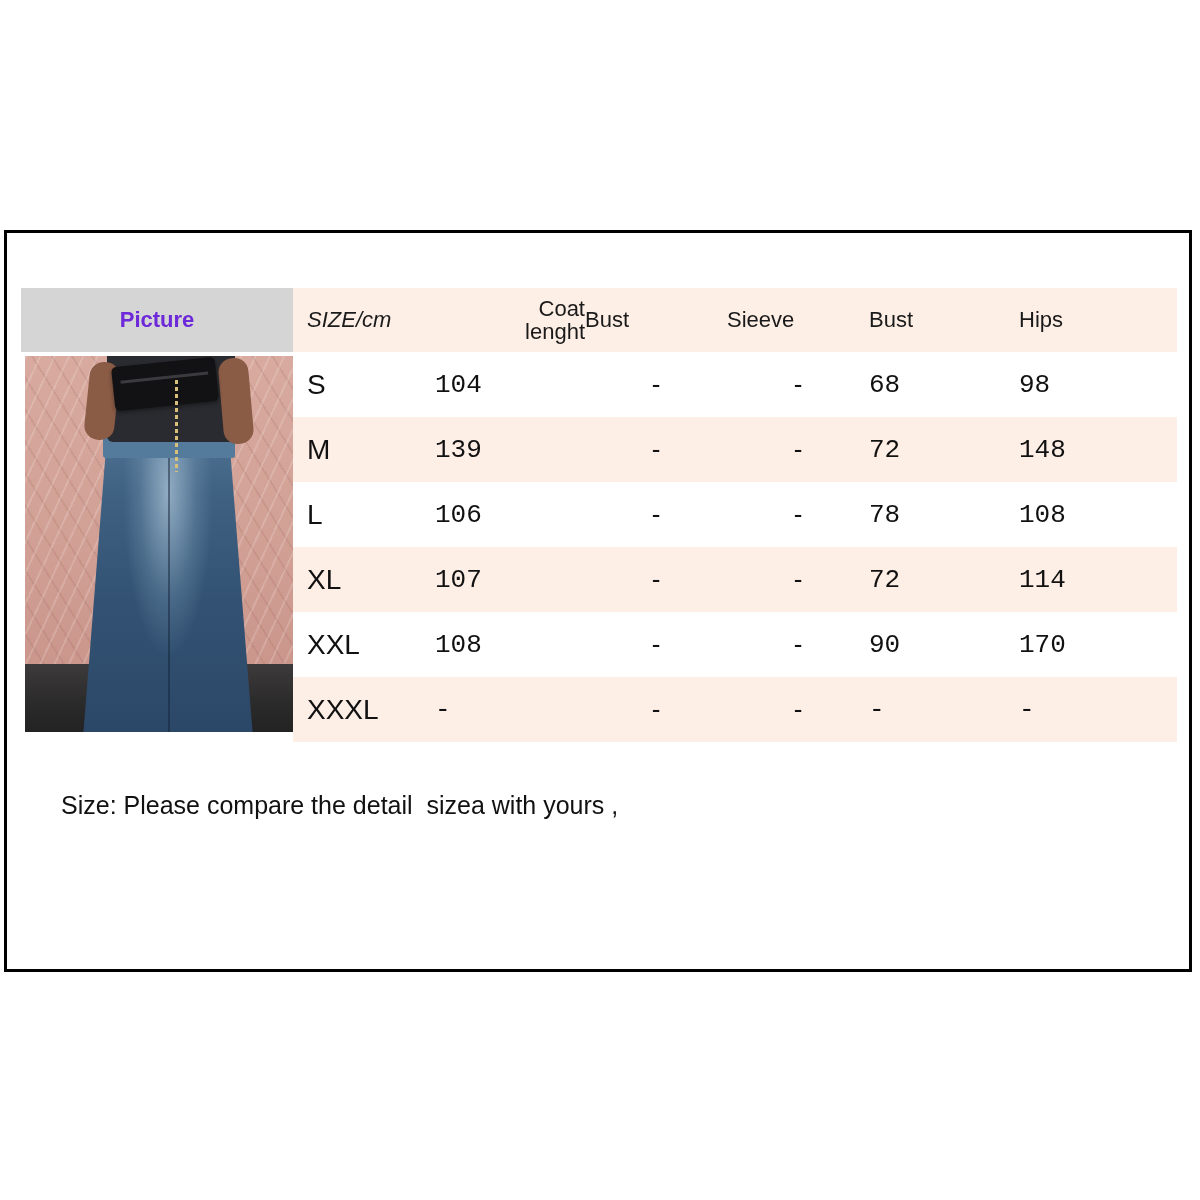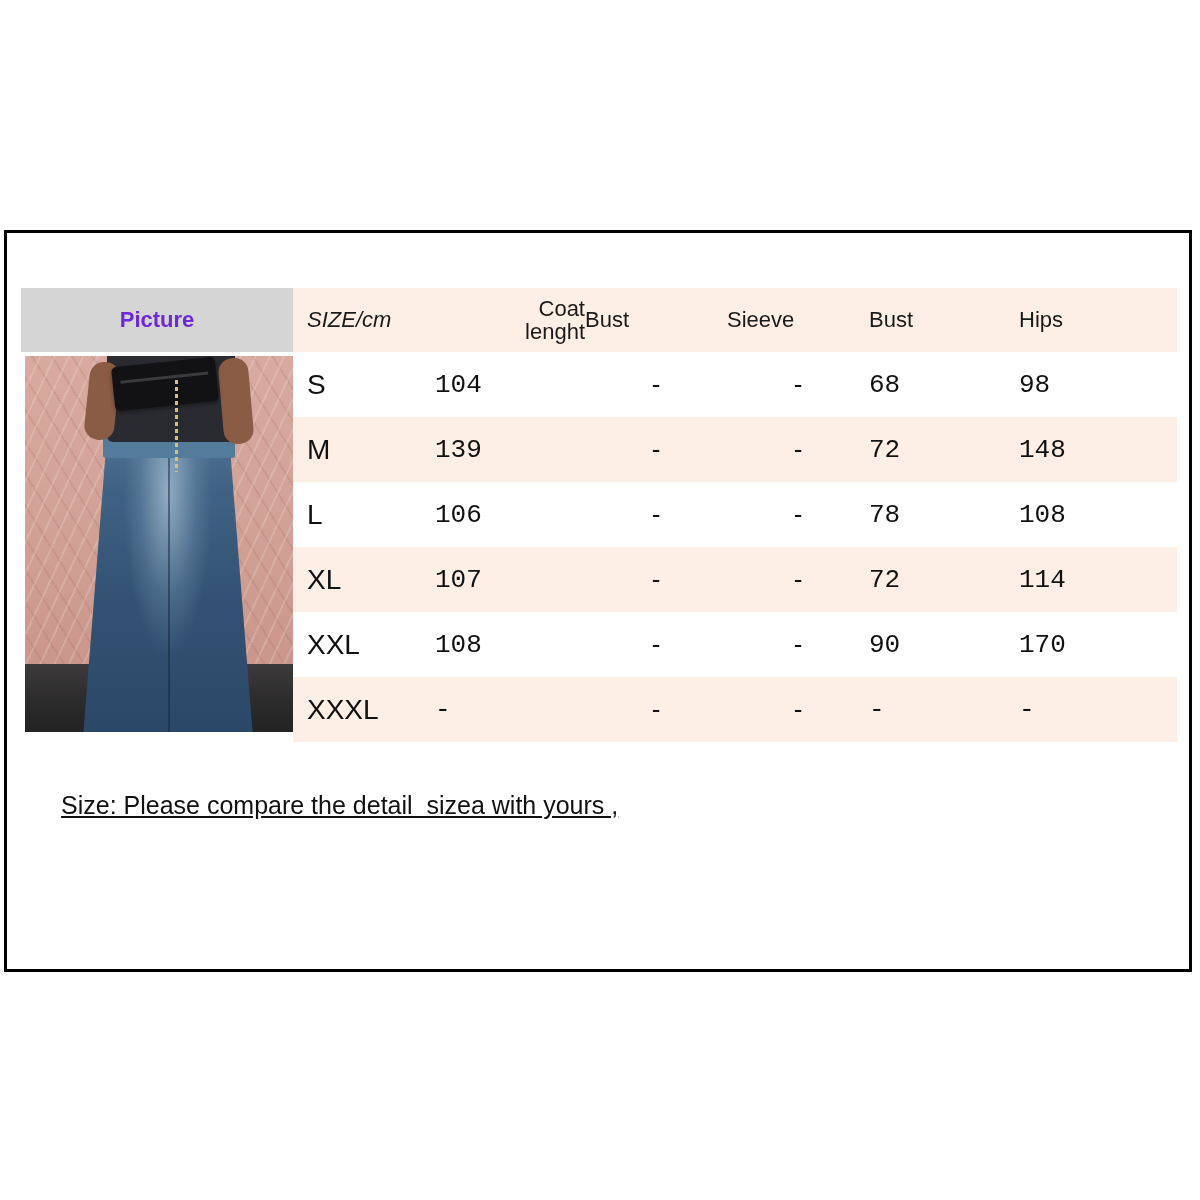--- a/index.html
+++ b/index.html
@@ -235,21 +235,21 @@
   
   .note {
     position: absolute;
     left: 54px;
     top: 552px;
     width: 1080px;
     font-size: 25px;
     color: #111111;
     line-height: 1.6;
   }
-  .note div { white-space: pre; text-decoration: underline; }
+  .note div { white-space: pre; }
 </style>
 </head>
 <body>
 
 <div id="page">
 
   <div class="card">
 
     <div class="card-inner">
       <table class="size-table">

